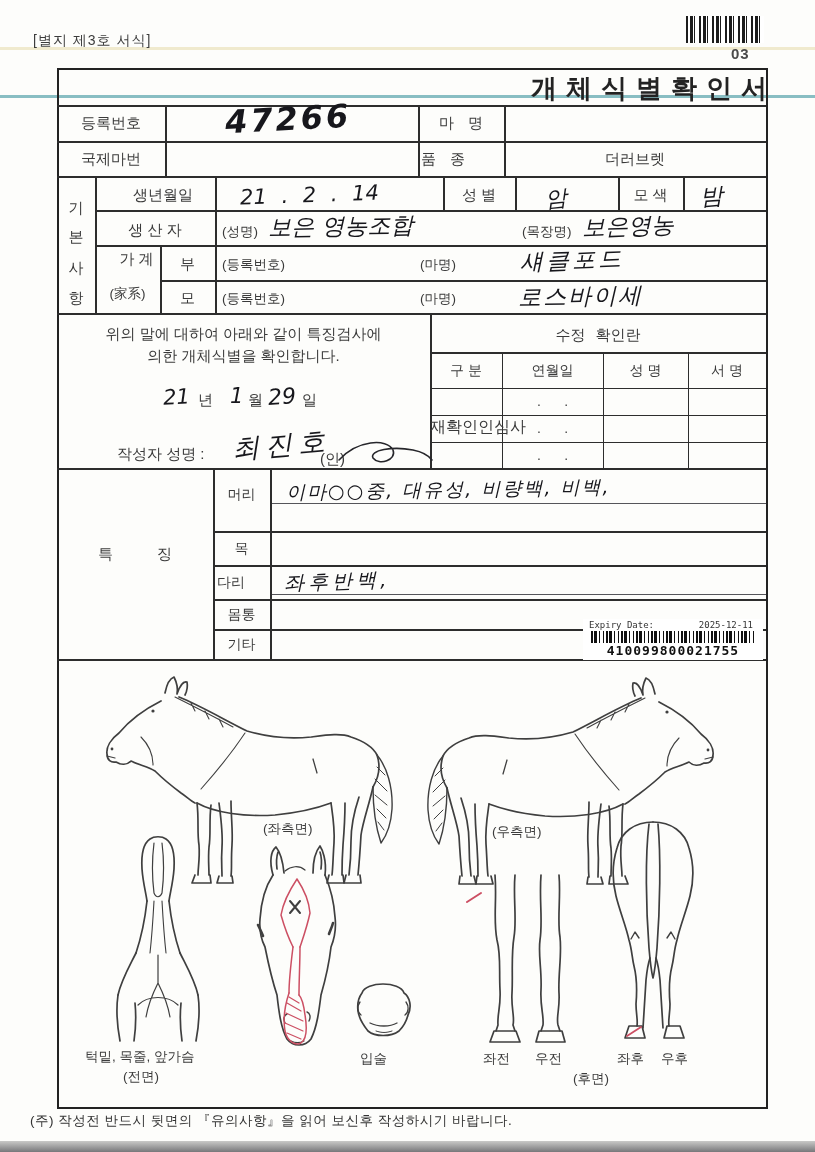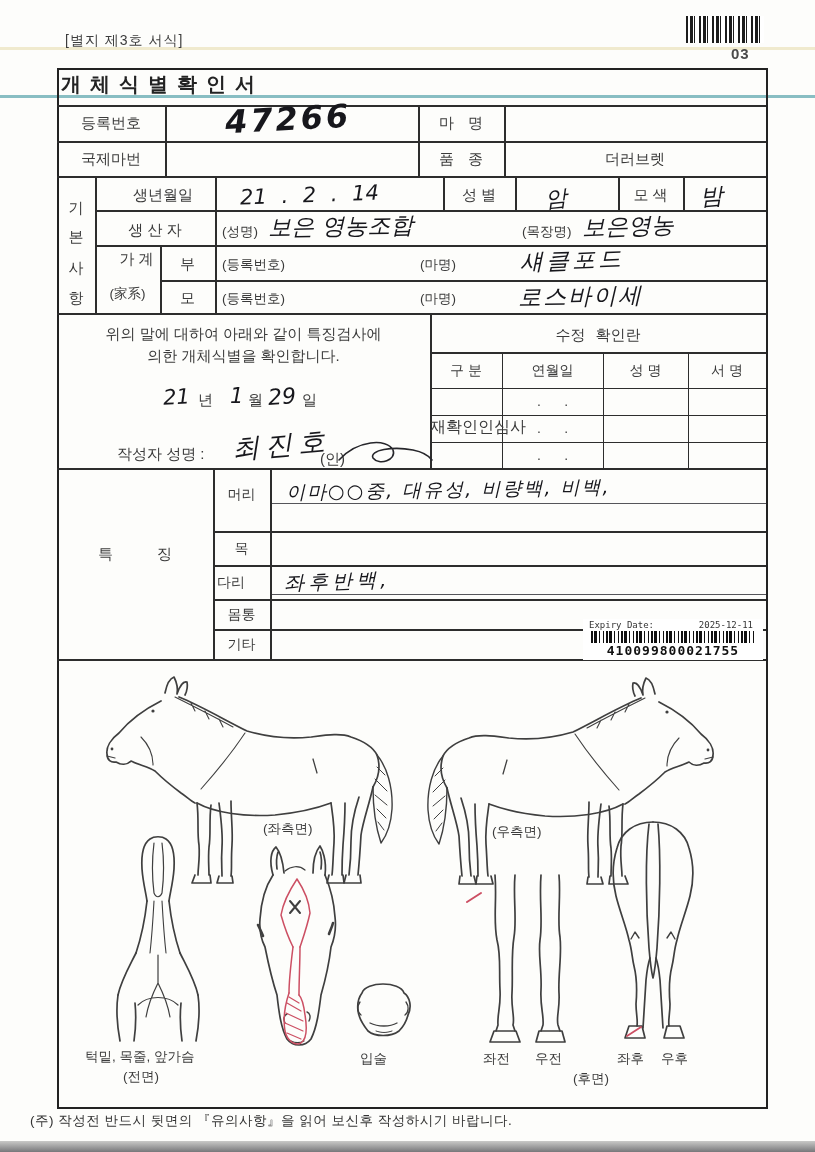--- a/index.html
+++ b/index.html
@@ -6,25 +6,25 @@
   .sheet{position:relative;width:815px;height:1152px;background:#fdfdfb;overflow:hidden;
          font-family:"Liberation Sans",sans-serif;}
   .ln{position:absolute;background:#2d2d2d;}
   .lnl{position:absolute;background:#55555a;}
   .lbl{position:absolute;color:#3a3a3a;font-size:15px;white-space:nowrap;}
   .c{text-align:center;}
   .sm{font-size:13.5px;}
   .hand{position:absolute;font-style:italic;color:#17171c;white-space:nowrap;
         font-family:"DejaVu Sans",sans-serif;font-weight:500;}
   .outerbox{position:absolute;left:57px;top:68px;width:707px;height:1037px;border:2px solid #222;}
-  .title{position:absolute;left:61px;top:71px;width:709px;text-align:left;
-         font-size:20px;font-weight:bold;letter-spacing:9px;color:#232323;}
+  .title{position:absolute;left:67px;top:71px;width:709px;text-align:right;
+         font-size:26px;font-weight:bold;letter-spacing:9px;color:#232323;}
   .scan-yellow{position:absolute;left:0;top:47px;width:815px;height:3px;background:#ece5c3;opacity:.8;}
   .scan-teal{position:absolute;left:0;top:95px;width:815px;height:3px;background:#74b3b9;opacity:.85;}
-  .formref{position:absolute;left:33px;top:32px;font-size:14px;color:#3c3c3c;letter-spacing:1px;margin-left:32px;}
+  .formref{position:absolute;left:33px;top:32px;font-size:14px;color:#3c3c3c;letter-spacing:1px;}
   .pageno{position:absolute;left:731px;top:45px;font-size:15px;font-weight:bold;color:#4a4a4a;letter-spacing:1px;}
   .barcode-top{position:absolute;left:686px;top:16px;width:78px;height:27px;
     background:repeating-linear-gradient(90deg,#1c1c1c 0 2px,#fff 2px 4px,#1c1c1c 4px 7px,#fff 7px 8px,#1c1c1c 8px 9px,#fff 9px 13px);}
   .vertlabel{position:absolute;left:66px;top:190px;height:122px;writing-mode:vertical-rl;
              text-orientation:upright;letter-spacing:15px;font-size:15px;color:#3a3a3a;}
   .feat-label{position:absolute;left:57px;top:545px;width:156px;text-align:center;
               letter-spacing:20px;font-size:15px;color:#3a3a3a;text-indent:20px;}
   .sticker{position:absolute;left:583px;top:619px;width:180px;height:41px;background:#fff;}
   .sticker .exp{display:flex;justify-content:space-between;padding:1px 10px 0 6px;
                 font-family:"DejaVu Sans Mono",monospace;font-size:9px;color:#333;}
@@ -92,21 +92,21 @@
   <i class="ln" style="left:502px;top:352px;width:1px;height:116px"></i>
   <i class="ln" style="left:603px;top:352px;width:1px;height:116px"></i>
   <i class="ln" style="left:688px;top:352px;width:1px;height:116px"></i>
   <i class="ln" style="left:213px;top:468px;width:2px;height:191px"></i>
   <i class="ln" style="left:270px;top:468px;width:2px;height:191px"></i>
 
   <div class="lbl c" style="left:57px;top:114px;width:108px">등록번호</div>
   <div class="hand" style="left:225px;top:100px;font-size:32px;font-weight:bold;transform:rotate(-3deg);letter-spacing:3px">47266</div>
   <div class="lbl c" style="left:418px;top:114px;width:86px;word-spacing:10px">마  명</div>
   <div class="lbl c" style="left:57px;top:150px;width:108px">국제마번</div>
-  <div class="lbl c" style="left:418px;top:150px;width:86px;word-spacing:10px">품  종</div>
+  <div class="lbl c" style="left:400px;top:150px;width:86px;word-spacing:10px">품  종</div>
   <div class="lbl c" style="left:504px;top:150px;width:262px">더러브렛</div>
 
   <div class="vertlabel">기본사항</div>
   <div class="lbl c" style="left:95px;top:186px;width:136px">생년월일</div>
   <div class="hand" style="left:240px;top:183px;font-size:21px;word-spacing:8px;transform:rotate(-2deg)">21 .  2 .  14</div>
   <div class="lbl c" style="left:443px;top:186px;width:72px">성 별</div>
   <div class="hand" style="left:545px;top:184px;font-size:22px;transform:rotate(-6deg)">암</div>
   <div class="lbl c" style="left:618px;top:186px;width:65px">모 색</div>
   <div class="hand" style="left:700px;top:181px;font-size:23px;transform:rotate(-4deg)">밤</div>
 

